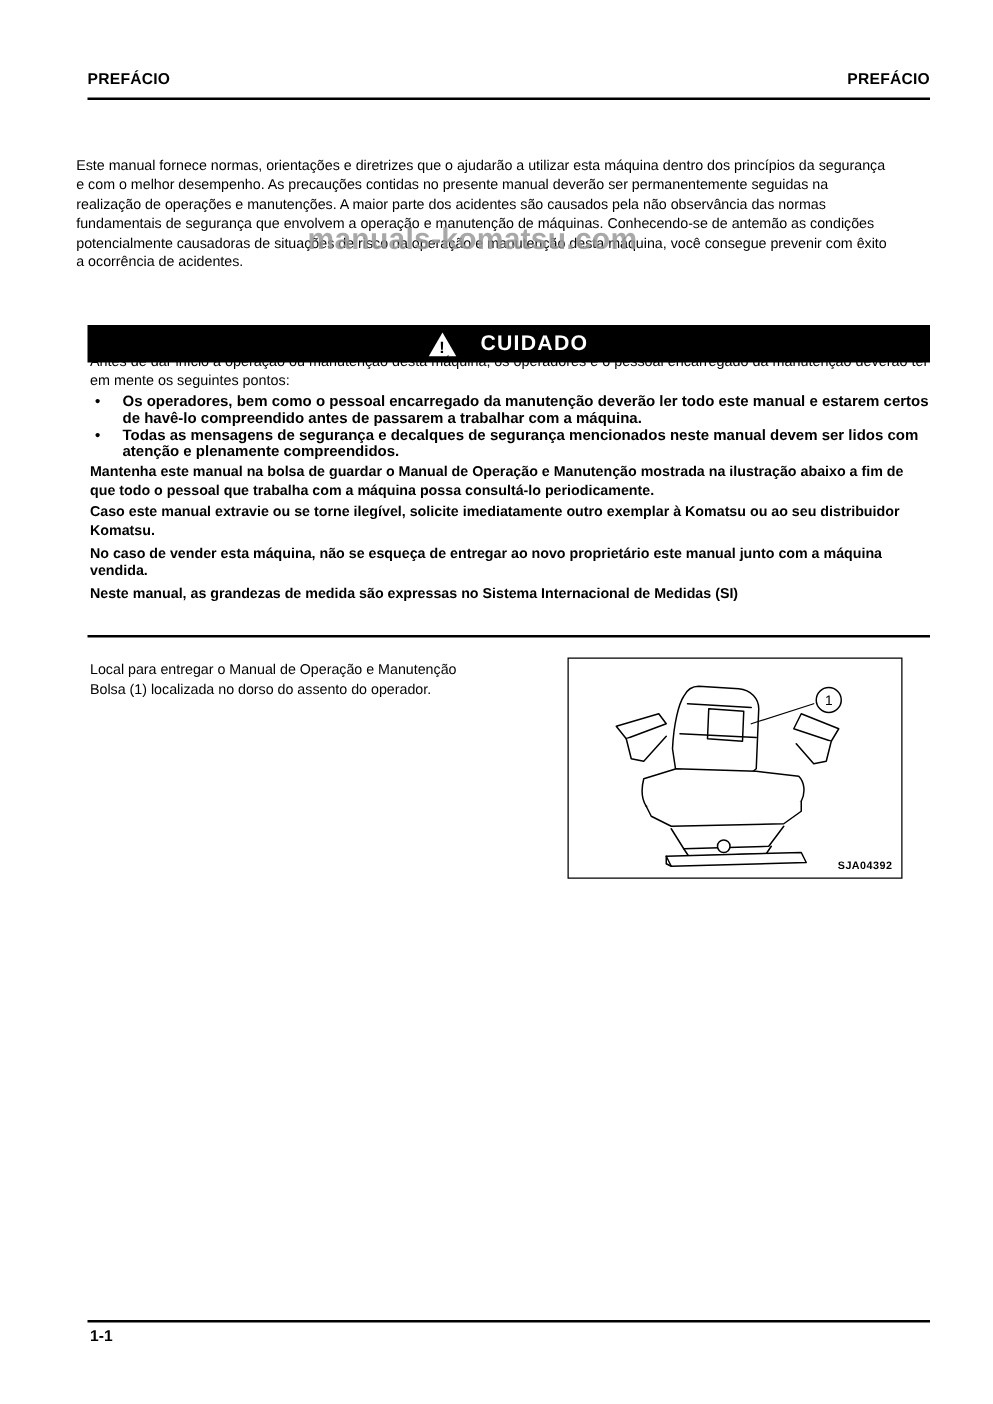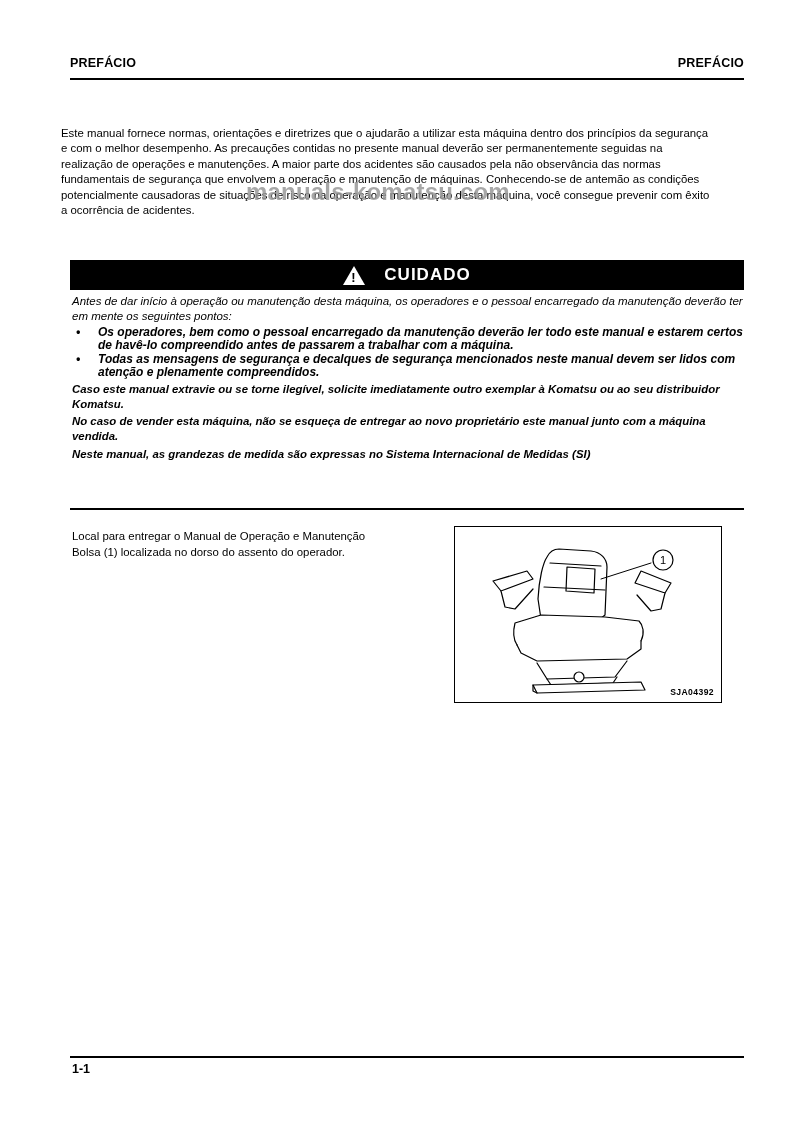--- a/index.html
+++ b/index.html
@@ -104,25 +104,24 @@
     color: #ffffff;
     font-size: 17px;
     font-weight: bold;
     letter-spacing: 1px;
   }
 
   
   .caution-body {
     position: absolute;
     left: 72px;
-    top: 294px;
+    top: 283px;
     width: 672px;
     font-size: 11.5px;
     line-height: 14.6px;
-    font-style: italic;
   }
   .cb-lead {
     font-weight: normal;
   }
   .bullets {
     margin: 3px 0 0 0;
     padding: 0;
     list-style: none;
   }
   .bullets li {
@@ -221,20 +220,21 @@
       <span class="caution-text">CUIDADO</span>
     </div>
   </div>
 
   <div class="caution-body">
     <div class="cb-lead">Antes de dar início à operação ou manutenção desta máquina, os operadores e o pessoal encarregado da manutenção deverão ter em mente os seguintes pontos:</div>
     <ul class="bullets">
       <li>Os operadores, bem como o pessoal encarregado da manutenção deverão ler todo este manual e estarem certos de havê-lo compreendido antes de passarem a trabalhar com a máquina.</li>
       <li>Todas as mensagens de segurança e decalques de segurança mencionados neste manual devem ser lidos com atenção e plenamente compreendidos.</li>
     </ul>
+    <div class="cb-para">Mantenha este manual na bolsa de guardar o Manual de Operação e Manutenção mostrada na ilustração abaixo a fim de que todo o pessoal que trabalha com a máquina possa consultá-lo periodicamente.</div>
     <div class="cb-para">Caso este manual extravie ou se torne ilegível, solicite imediatamente outro exemplar à Komatsu ou ao seu distribuidor Komatsu.</div>
     <div class="cb-para">No caso de vender esta máquina, não se esqueça de entregar ao novo proprietário este manual junto com a máquina vendida.</div>
     <div class="cb-para">Neste manual, as grandezas de medida são expressas no Sistema Internacional de Medidas (SI)</div>
   </div>
   <div class="cb-rule"></div>
 
   <div class="store-text">
     <div>Local para entregar o Manual de Operação e Manutenção</div>
     <div>Bolsa (1) localizada no dorso do assento do operador.</div>
   </div>

